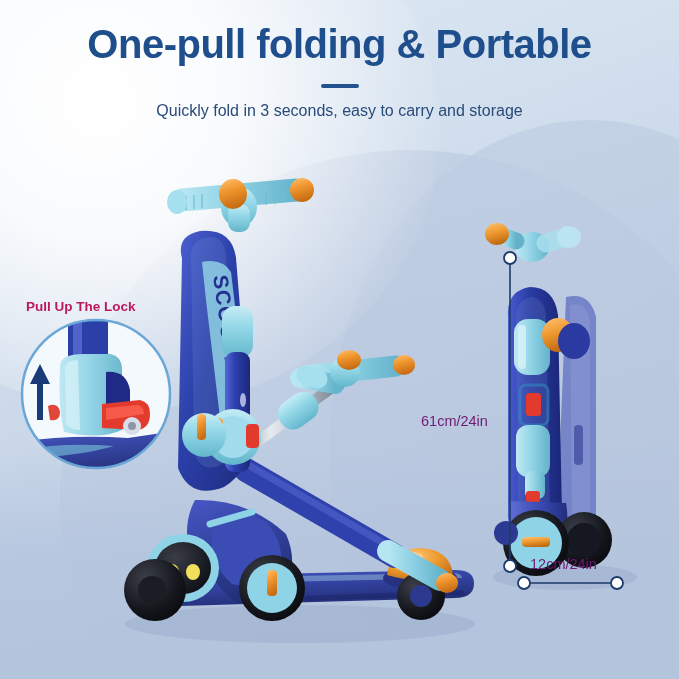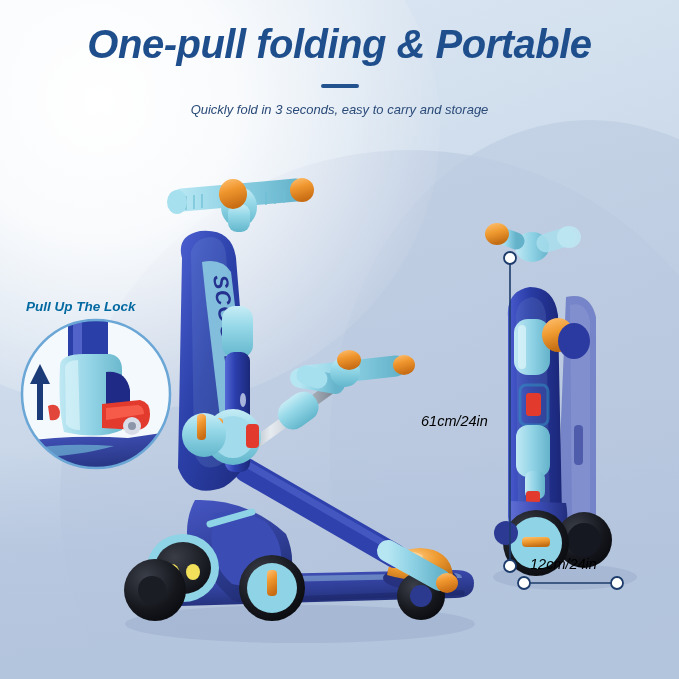--- a/index.html
+++ b/index.html
@@ -9,21 +9,20 @@
   }
   body {
     font-family: "Liberation Sans", sans-serif;
   }
   #stage {
     position: relative;
     width: 679px;
     height: 679px;
     overflow: hidden;
     background: #c3d0e4;
-    font-style: italic;
   }
   
   .bg-base {
     position: absolute;
     inset: 0;
     background: linear-gradient(160deg, #dfe9f4 0%, #d3e0ee 28%, #c4d2e6 62%, #b3c4dd 100%);
   }
   .bg-glow {
     position: absolute;
     left: -180px;
@@ -81,44 +80,44 @@
   }
   .divider {
     width: 38px;
     height: 4px;
     border-radius: 2px;
     background: #22538f;
     margin: 17px auto 0 auto;
   }
   .subtitle {
     margin: 14px 0 0 0;
-    font-size: 13px;
+    font-size: 16px;
     color: #2a4a78;
   }
 
   
   .art { position: absolute; }
   svg { display: block; overflow: visible; }
 
   
   .callout-label {
     position: absolute;
     left: 26px;
     top: 299px;
     font-size: 13.5px;
     font-weight: bold;
-    color: #0369a1;
+    color: #be185d;
     white-space: nowrap;
   }
 
   
   .dim-text {
     position: absolute;
     font-size: 14.5px;
-    color: #000000;
+    color: #701a75;
     white-space: nowrap;
   }
   .dim-v { left: 421px; top: 413px; }
   .dim-h { left: 530px; top: 556px; }
 </style>
 </head>
 <body>
 
 <div id="stage">
 

